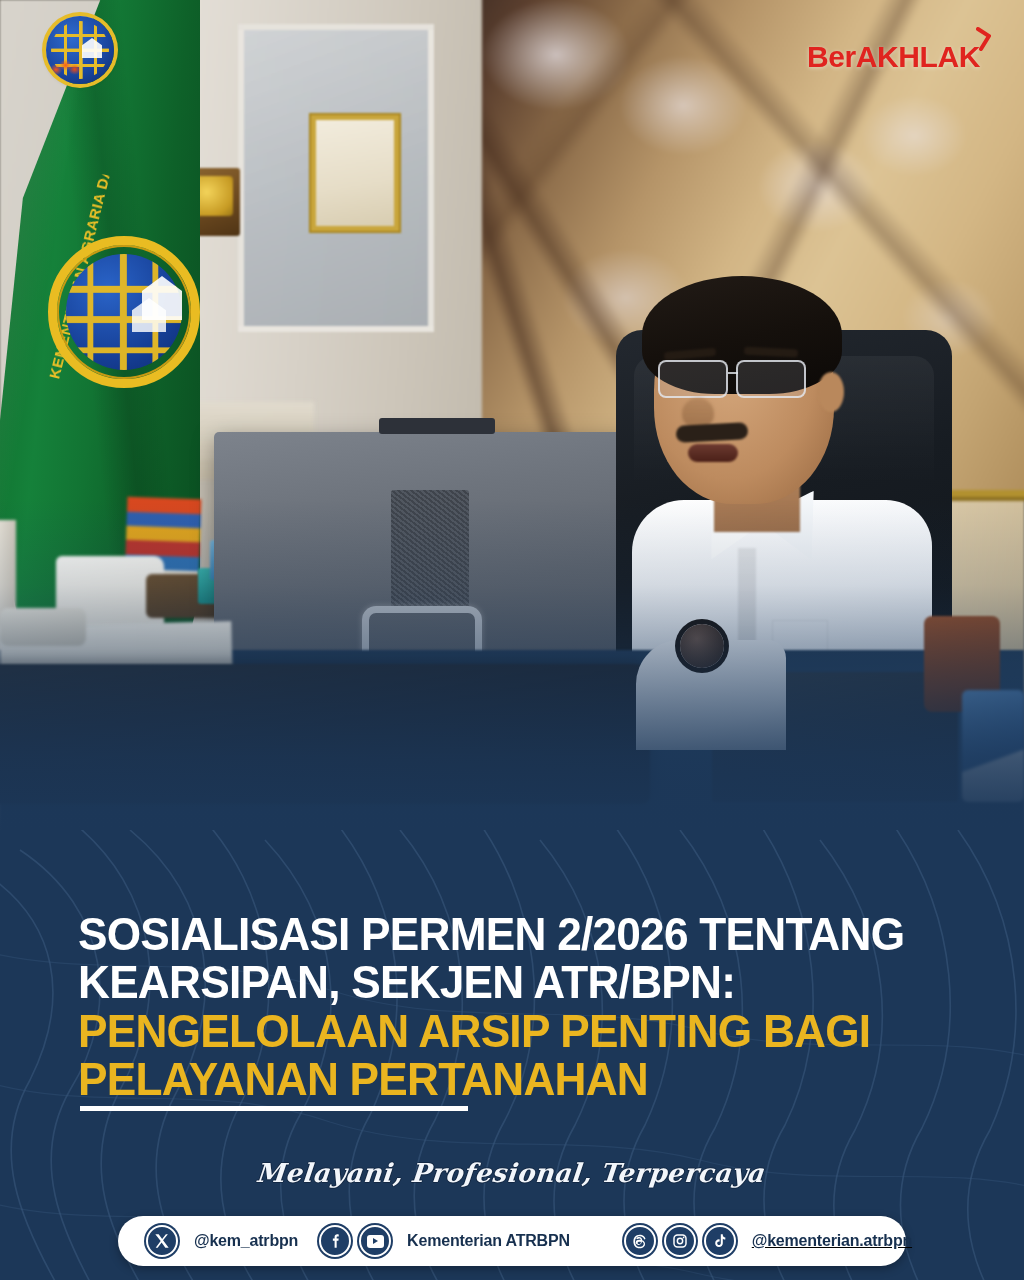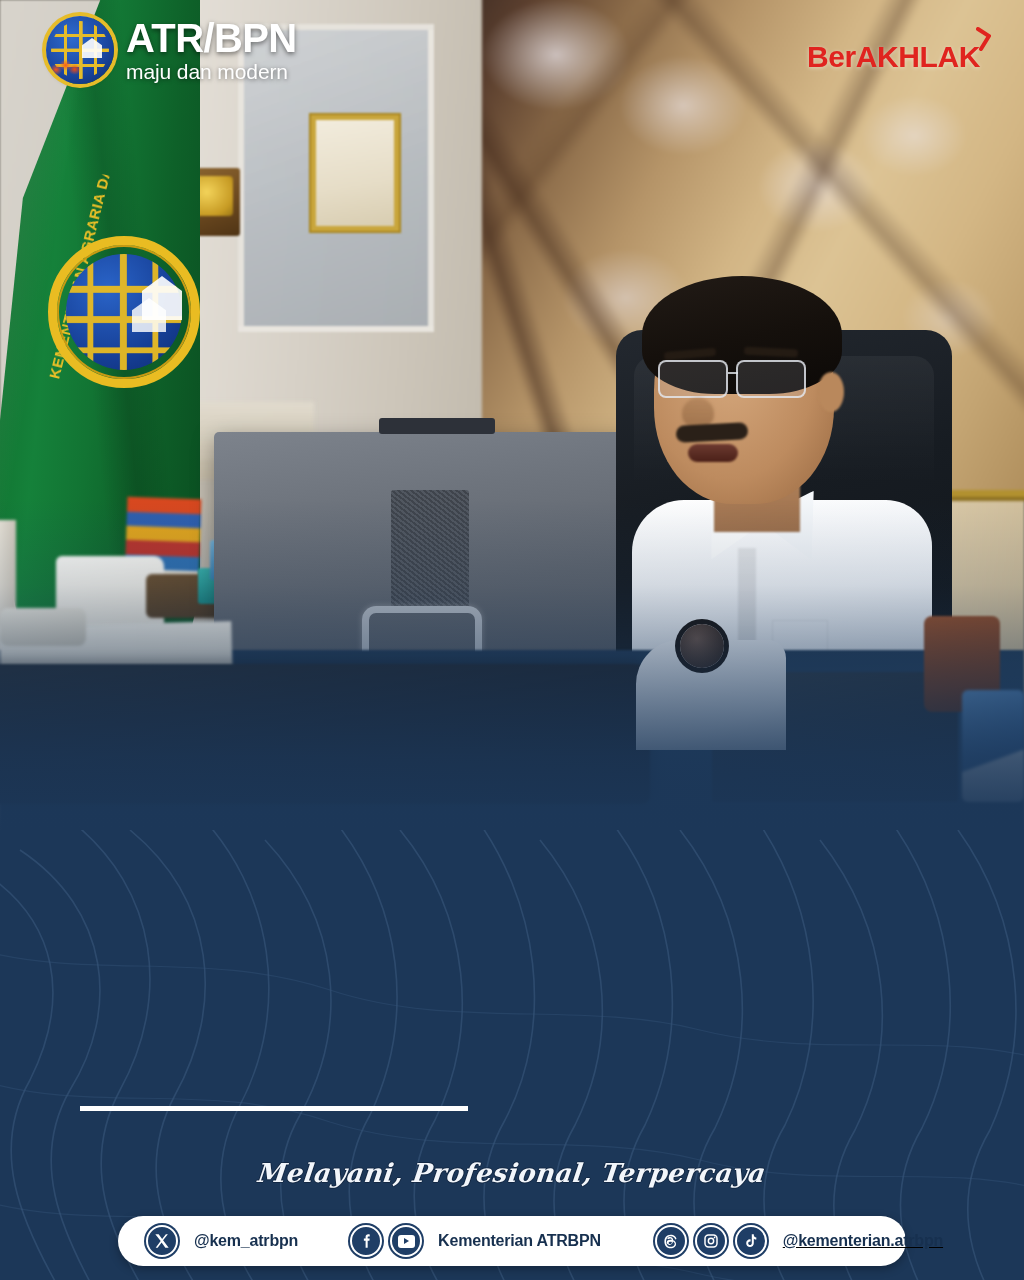--- a/index.html
+++ b/index.html
@@ -577,21 +577,21 @@
     position:absolute; left:118px; top:1216px;
     width:788px; height:50px;
     background:#ffffff;
     border-radius:25px;
     display:flex; align-items:center;
     box-shadow:0 3px 10px rgba(0,0,0,.3);
     z-index:5;
   }
   .sgroup { display:flex; align-items:center; gap:8px; }
   .sgroup.g1 { margin-left:28px; }
-  .sgroup.g2 { margin-left:52px; }
+  .sgroup.g2 { margin-left:21px; }
   .sgroup.g3 { margin-left:54px;text-decoration:underline; }
   .sicon {
     width:32px; height:32px; border-radius:50%;
     background:#1f3e66;
     display:flex; align-items:center; justify-content:center;
     box-shadow:inset 0 0 0 2px #ffffff, 0 0 0 2px #1f3e66;
     flex:0 0 auto;
   }
   .sicon svg { display:block; }
   .slabel {
@@ -680,24 +680,20 @@
     <div class="watch"></div>
     <div class="blue-obj"></div>
 
     <div class="photo-tint"></div>
   </div>
 
   <div class="topbar">
     <div class="brand-left">
       <div class="brand-mark">
         <div class="mini-house"></div>
-      </div>
-      <div class="brand-words">
-        <div class="brand-title">ATR/BPN</div>
-        <div class="brand-sub">maju dan modern</div>
       </div>
     </div>
     <div class="brand-right">
       <span class="berakhlak"><span>BerAKHLAK</span><span class="swoosh"><svg width="15" height="24" viewBox="0 0 15 24">
               <path d="M2 2 L13 9 L5 22" stroke="#e0241f" stroke-width="4" fill="none" stroke-linecap="round"></path>
             </svg></span></span>
     </div>
   </div>
 
   <div class="panel">
@@ -724,20 +720,26 @@
         </g>
         <g fill="none" stroke="#4d7099" stroke-width="1.2" opacity="0.42">
           <path d="M-20,120 C90,150 210,120 330,160 C450,200 580,170 700,200 C820,230 940,200 1044,230"></path>
           <path d="M-20,250 C90,285 210,250 330,292 C450,330 580,300 700,330 C820,362 940,332 1044,360"></path>
           <path d="M-20,370 C90,402 210,370 330,408 C450,444 580,414 700,444 C820,472 940,444 1044,470"></path>
         </g>
       </svg>
     </div>
   </div>
 
+  <div class="headline">
+    <div class="hl-line hl-white">SOSIALISASI PERMEN 2/2026 TENTANG</div>
+    <div class="hl-line hl-white">KEARSIPAN, SEKJEN ATR/BPN:</div>
+    <div class="hl-line hl-gold">PENGELOLAAN ARSIP PENTING BAGI</div>
+    <div class="hl-line hl-gold">PELAYANAN PERTANAHAN</div>
+  </div>
 
   <div class="rule"></div>
 
   <div class="tagline">Melayani, Profesional, Terpercaya</div>
 
   <div class="socialbar">
 
     <div class="sgroup g1">
       <span class="sicon">
         <svg width="16" height="16" viewBox="0 0 24 24">

